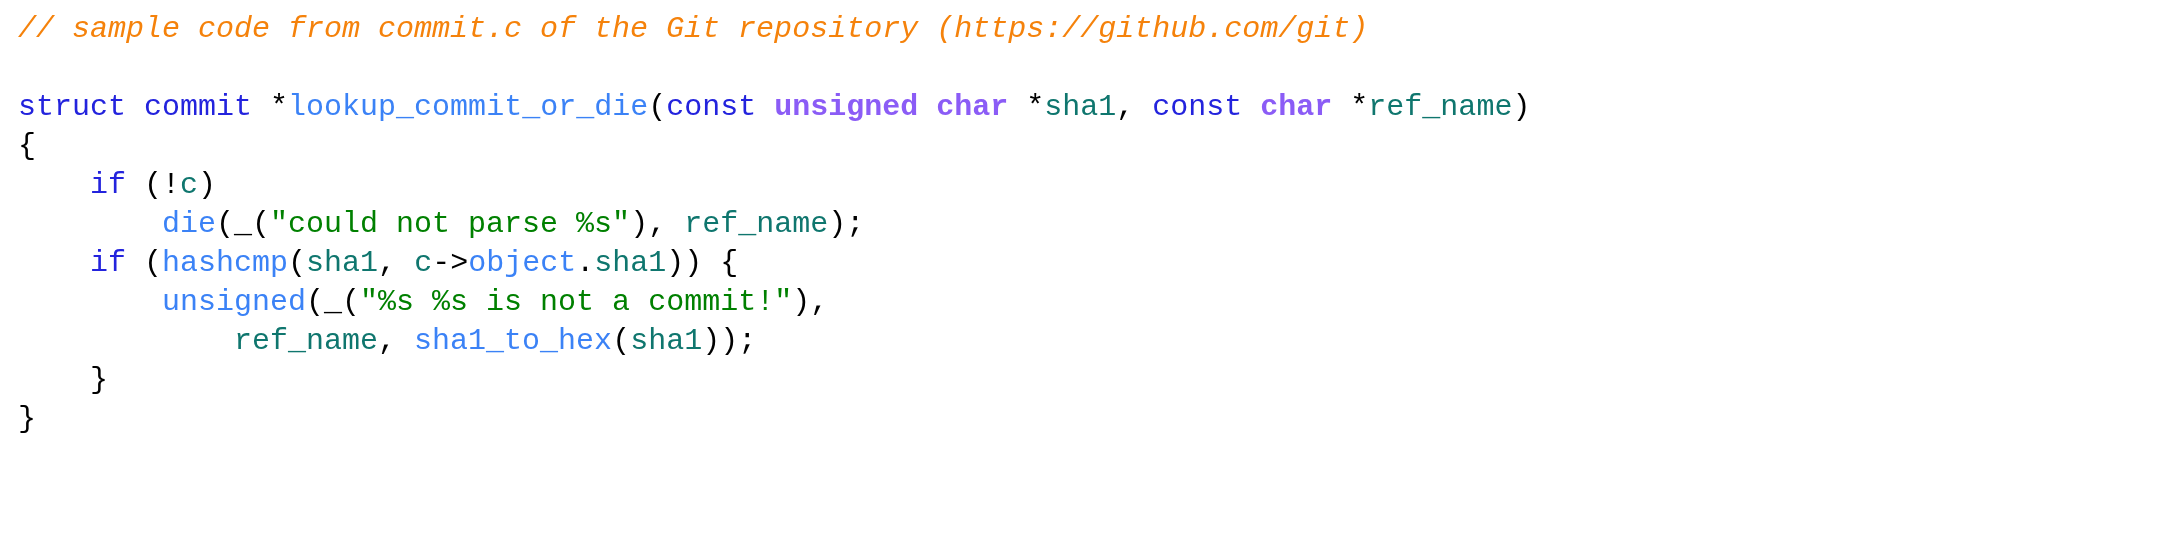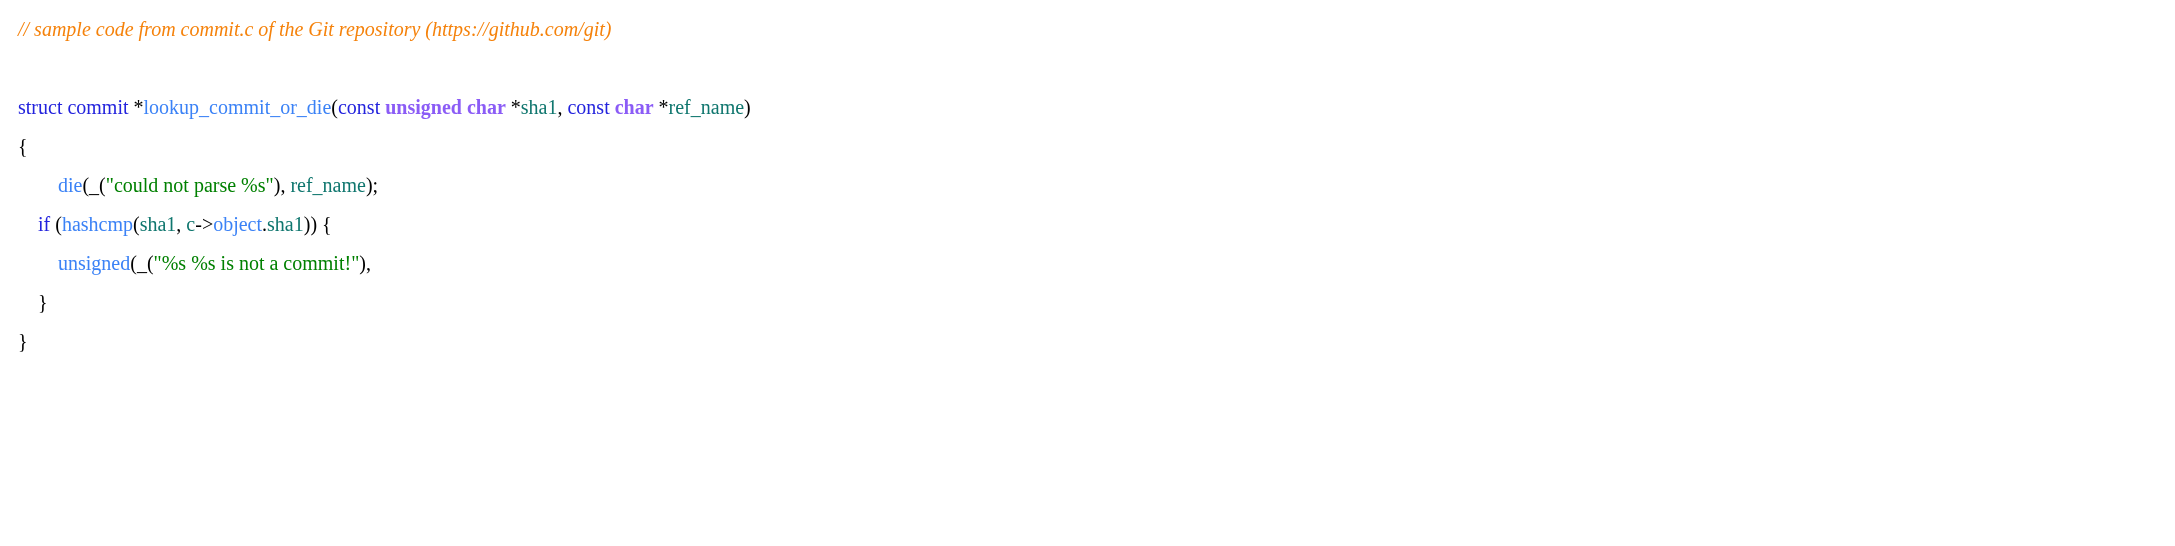--- a/index.html
+++ b/index.html
@@ -14,22 +14,22 @@
     font-family: "DejaVu Sans Mono", "Liberation Mono", monospace;
   }
   #code-block {
     padding: 10px 0 0 18px;
     box-sizing: border-box;
     width: 2175px;
     height: 546px;
     background: #ffffff;
   }
   .code-line {
-    font-family: Liberation Serif, serif;
-    font-size: 20px;
+    font-family: Liberation Mono, monospace;
+    font-size: 30px;
     line-height: 39px;
     height: 39px;
     white-space: pre;
     color: #000000;
     letter-spacing: 0px;
   }
 
   
   .t-comment  { color: #f5820b; font-style: italic; }
   .t-kw       { color: #2323dd; }
@@ -41,18 +41,20 @@
   .t-plain    { color: #000000; }
 </style>
 </head>
 <body>
 
 <div id="code-block">
     <div class="code-line"><span class="t-comment">// sample code from commit.c of the Git repository (https://github.com/git)</span></div>
     <div class="code-line"><span class="t-plain"> </span></div>
     <div class="code-line"><span class="t-kw">struct</span><span class="t-plain"> </span><span class="t-kw">commit</span><span class="t-punc"> *</span><span class="t-fn">lookup_commit_or_die</span><span class="t-punc">(</span><span class="t-kw">const</span><span class="t-plain"> </span><span class="t-type">unsigned char</span><span class="t-punc"> *</span><span class="t-var">sha1</span><span class="t-punc">, </span><span class="t-kw">const</span><span class="t-plain"> </span><span class="t-type">char</span><span class="t-punc"> *</span><span class="t-var">ref_name</span><span class="t-punc">)</span></div>
     <div class="code-line"><span class="t-punc">{</span></div>
+    <div class="code-line"><span class="t-plain">    </span><span class="t-kw">if</span><span class="t-punc"> (!</span><span class="t-var">c</span><span class="t-punc">)</span></div>
     <div class="code-line"><span class="t-plain">        </span><span class="t-fn">die</span><span class="t-punc">(_(</span><span class="t-str">"could not parse %s"</span><span class="t-punc">), </span><span class="t-var">ref_name</span><span class="t-punc">);</span></div>
     <div class="code-line"><span class="t-plain">    </span><span class="t-kw">if</span><span class="t-punc"> (</span><span class="t-fn">hashcmp</span><span class="t-punc">(</span><span class="t-var">sha1</span><span class="t-punc">, </span><span class="t-var">c</span><span class="t-punc">-&gt;</span><span class="t-fn">object</span><span class="t-punc">.</span><span class="t-var">sha1</span><span class="t-punc">)) {</span></div>
     <div class="code-line"><span class="t-plain">        </span><span class="t-fn">unsigned</span><span class="t-punc">(_(</span><span class="t-str">"%s %s is not a commit!"</span><span class="t-punc">),</span></div>
+    <div class="code-line"><span class="t-plain">            </span><span class="t-var">ref_name</span><span class="t-punc">, </span><span class="t-fn">sha1_to_hex</span><span class="t-punc">(</span><span class="t-var">sha1</span><span class="t-punc">));</span></div>
     <div class="code-line"><span class="t-plain">    </span><span class="t-punc">}</span></div>
     <div class="code-line"><span class="t-punc">}</span></div>
   </div>
 
 </body></html>

